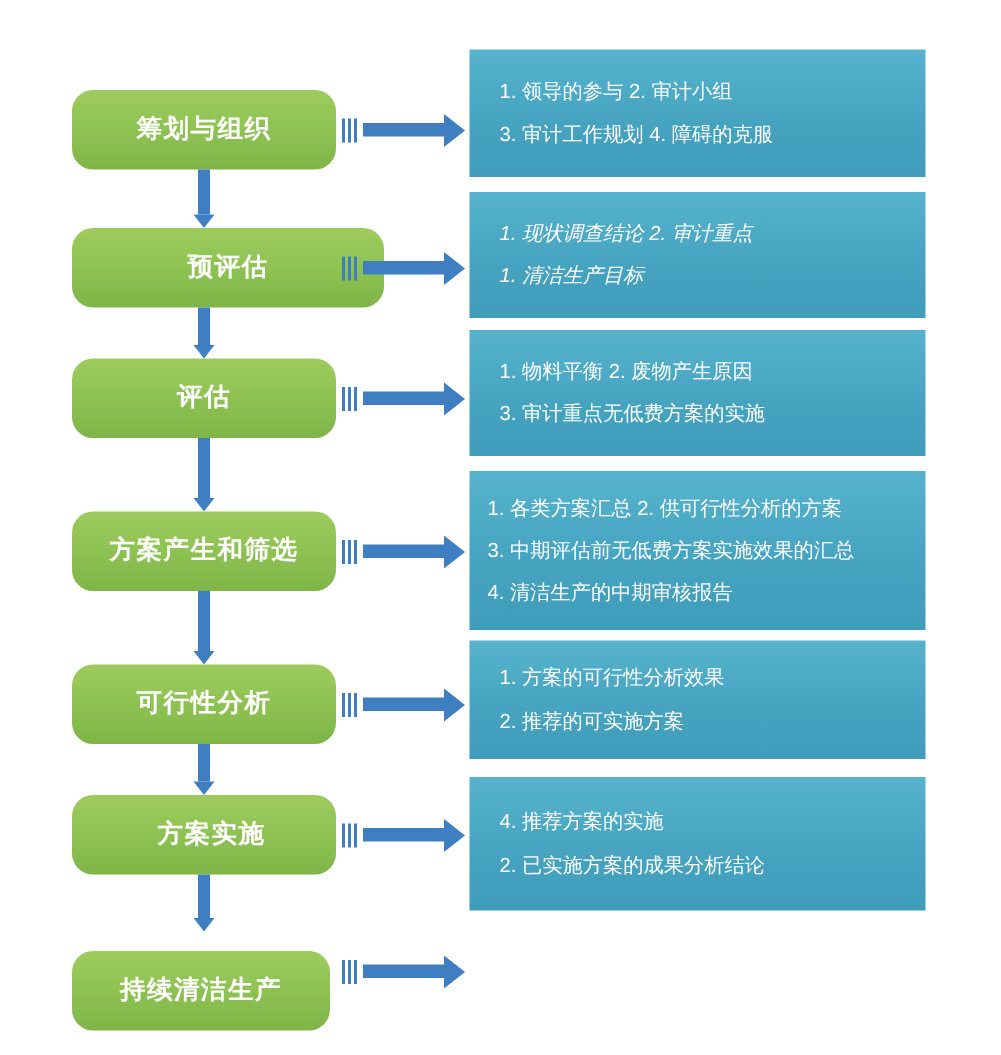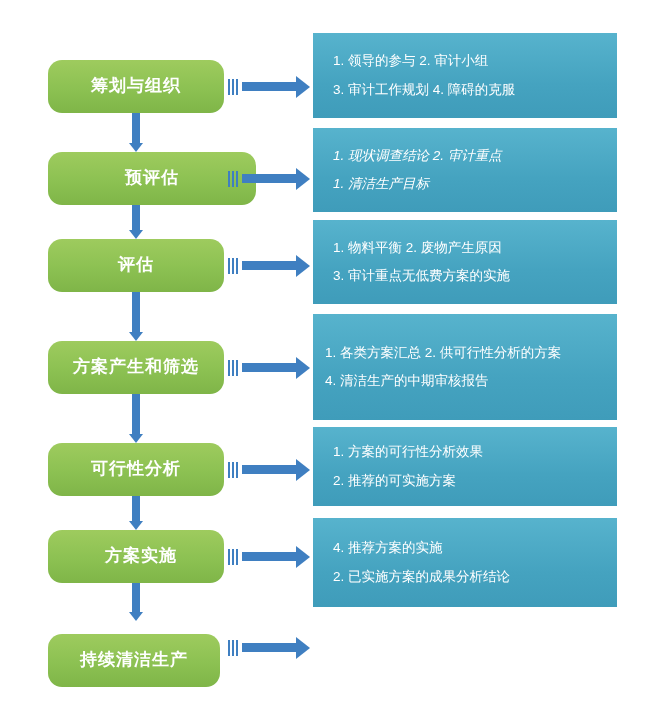--- a/index.html
+++ b/index.html
@@ -258,20 +258,21 @@
     <div class="line">1.  清洁生产目标</div>
   </div>
 
   <div class="panel indent" style="left:313px; top:220px; width:304px; height:84px;">
     <div class="line">1.  物料平衡   2. 废物产生原因</div>
     <div class="line">3.  审计重点无低费方案的实施</div>
   </div>
 
   <div class="panel" style="left:313px; top:314px; width:304px; height:106px;">
     <div class="line">1. 各类方案汇总 2. 供可行性分析的方案</div>
+    <div class="line">3. 中期评估前无低费方案实施效果的汇总</div>
     <div class="line">4. 清洁生产的中期审核报告</div>
   </div>
 
   <div class="panel indent" style="left:313px; top:427px; width:304px; height:79px;">
     <div class="line">1.  方案的可行性分析效果</div>
     <div class="line">2.  推荐的可实施方案</div>
   </div>
 
   <div class="panel indent" style="left:313px; top:518px; width:304px; height:89px;">
     <div class="line">4.  推荐方案的实施</div>

